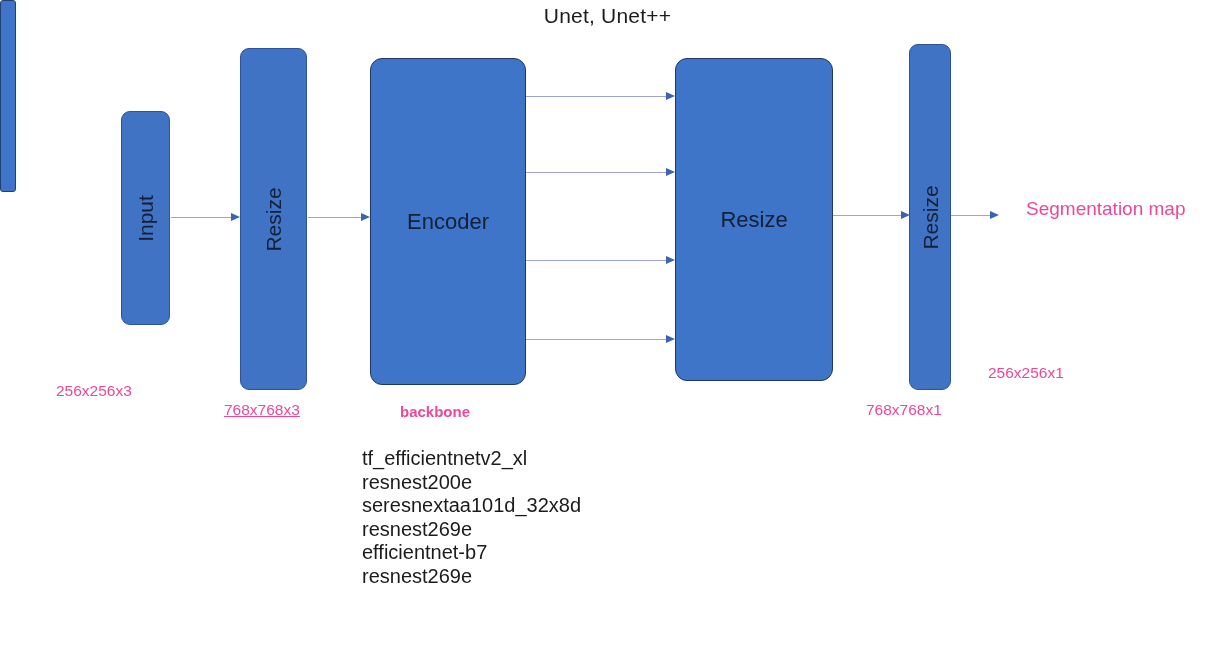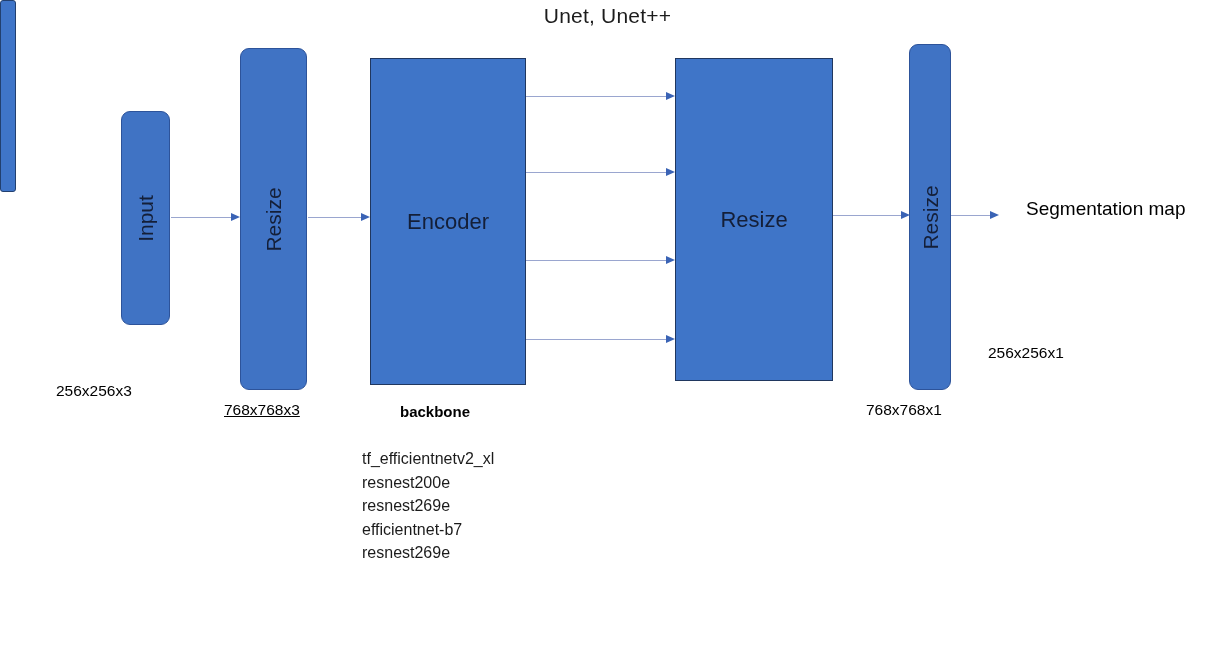--- a/index.html
+++ b/index.html
@@ -41,21 +41,21 @@
     display: flex;
     align-items: center;
     justify-content: center;
   }
   .block.rounded {
     border-radius: 9px;
     background: #4073c4;
     border: 1.5px solid #2d539a;
   }
   .block.sharp {
-    border-radius: 0;
+    border-radius: 12px;
     background: #3f75c8;
     border: 1.5px solid #20375f;
   }
   .block-label {
     color: #141f38;
     font-size: 22px;
     line-height: 1;
     white-space: nowrap;
     user-select: none;
   }
@@ -96,41 +96,41 @@
     height: 0;
     border-top: 4.5px solid transparent;
     border-bottom: 4.5px solid transparent;
     border-left: 9px solid #3a63b5;
   }
 
   
   .caption {
     position: absolute;
     font-size: 15.5px;
-    color: #000000;
+    color: #ec4899;
     white-space: nowrap;
   }
   .caption.bold {
     font-weight: bold;
     font-size: 15px;
   }
 
   #cap-input       { left: 56px;  top: 382px; }
   #cap-resize-in   { left: 224px; top: 401px; text-decoration: underline; }
   #cap-backbone    { left: 400px; top: 403px; }
   #cap-resize-out  { left: 866px; top: 401px; }
-  #cap-segmap-dim  { left: 988px; top: 344px; }
+  #cap-segmap-dim  { left: 988px; top: 364px; }
   #cap-segmap      { left: 1026px; top: 198px; font-size: 19px; }
 
   
   #backbone-list {
     position: absolute;
     left: 362px;
     top: 447px;
-    font-size: 16px;
+    font-size: 20px;
     line-height: 23.5px;
     color: #1b1b1b;
   }
   #backbone-list .bb-item { white-space: nowrap; }
 </style>
 </head>
 <body>
 
 <div id="canvas">
 
@@ -206,18 +206,19 @@
 
   <div class="caption" id="cap-resize-out">768x768x1</div>
 
   <div class="caption" id="cap-segmap-dim">256x256x1</div>
 
   <div class="caption" id="cap-segmap">Segmentation map</div>
 
   <div id="backbone-list">
       <div class="bb-item">tf_efficientnetv2_xl</div>
       <div class="bb-item">resnest200e</div>
+      <div class="bb-item">seresnextaa101d_32x8d</div>
       <div class="bb-item">resnest269e</div>
       <div class="bb-item">efficientnet-b7</div>
       <div class="bb-item">resnest269e</div>
     </div>
 
 </div>
 
 </body></html>

